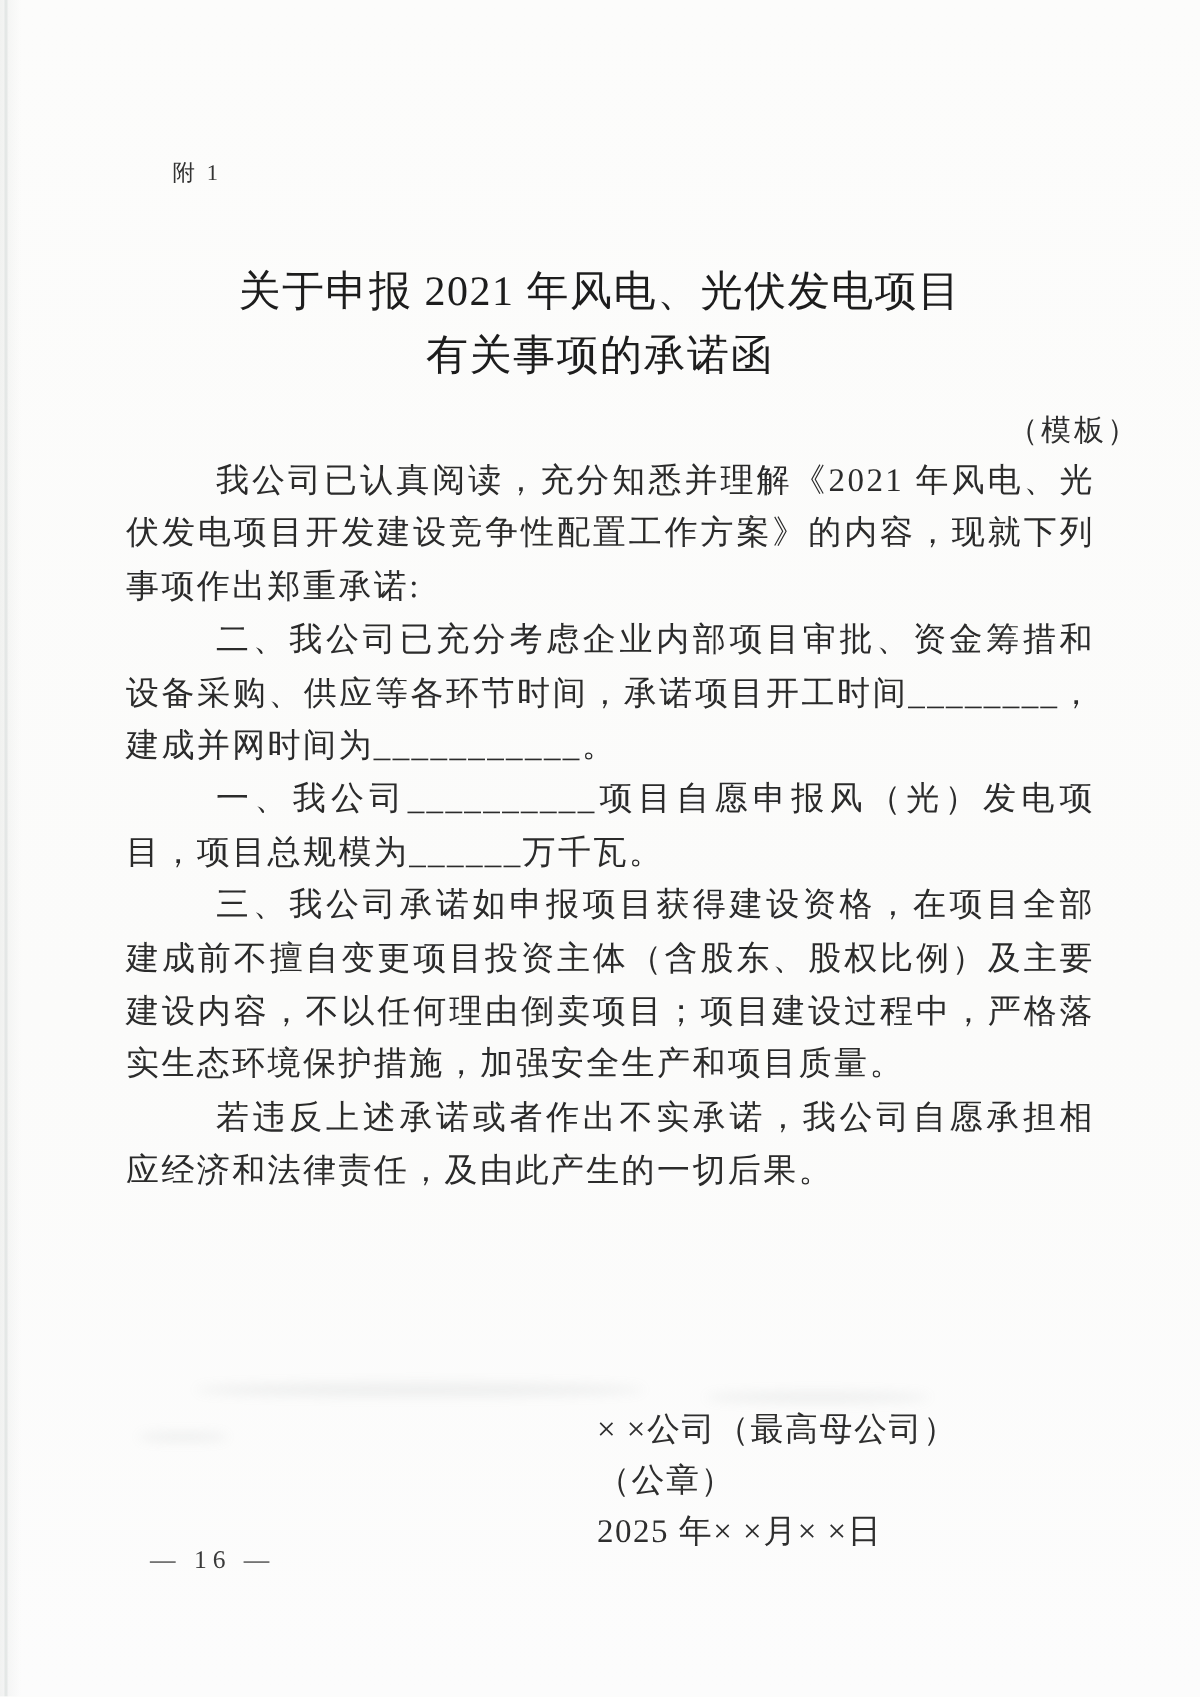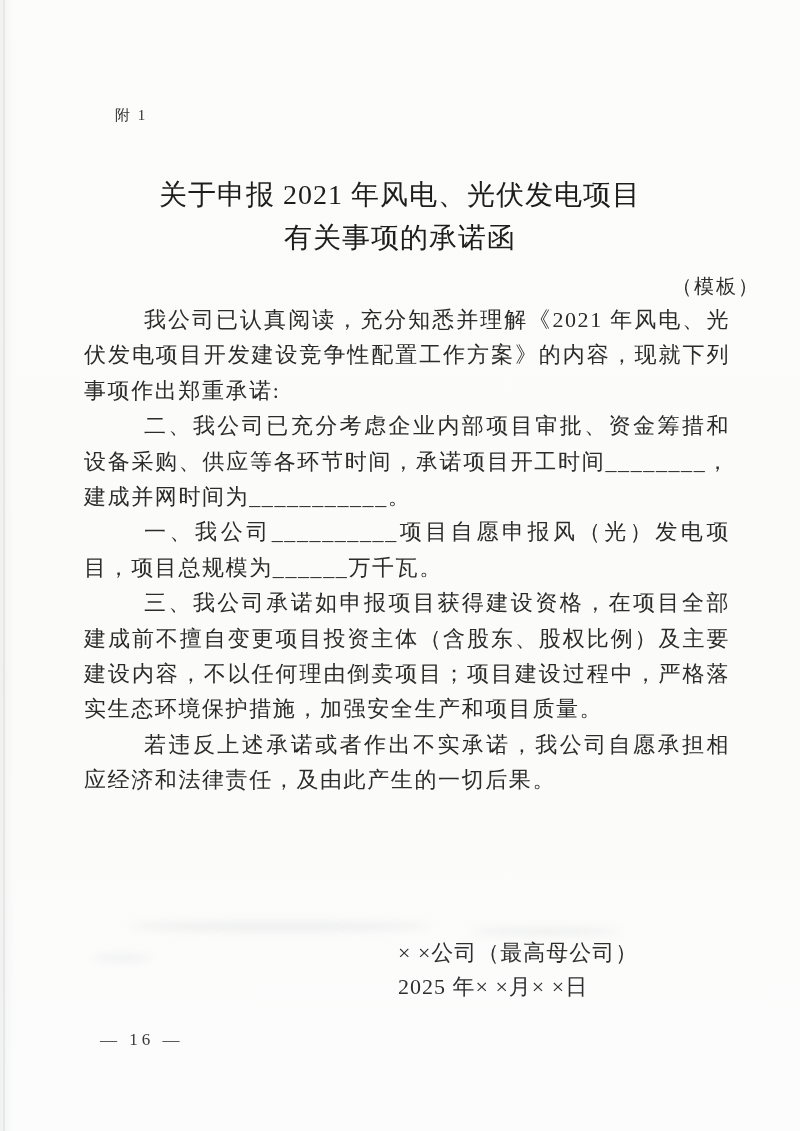--- a/index.html
+++ b/index.html
@@ -127,18 +127,19 @@
   <div class="doc-body">
     <p>我公司已认真阅读，充分知悉并理解《2021 年风电、光伏发电项目开发建设竞争性配置工作方案》的内容，现就下列事项作出郑重承诺:</p>
     <p>二、我公司已充分考虑企业内部项目审批、资金筹措和设备采购、供应等各环节时间，承诺项目开工时间________，建成并网时间为___________。</p>
     <p>一、我公司__________项目自愿申报风（光）发电项目，项目总规模为______万千瓦。</p>
     <p>三、我公司承诺如申报项目获得建设资格，在项目全部建成前不擅自变更项目投资主体（含股东、股权比例）及主要建设内容，不以任何理由倒卖项目；项目建设过程中，严格落实生态环境保护措施，加强安全生产和项目质量。</p>
     <p>若违反上述承诺或者作出不实承诺，我公司自愿承担相应经济和法律责任，及由此产生的一切后果。</p>
   </div>
 
   <div class="signature-block">
     <p class="sig-line">× ×公司（最高母公司）</p>
+    <p class="sig-line">（公章）</p>
     <p class="sig-line">2025 年× ×月× ×日</p>
   </div>
 
   <div class="page-number">— 16 —</div>
 
 </div>
 
 </body></html>

